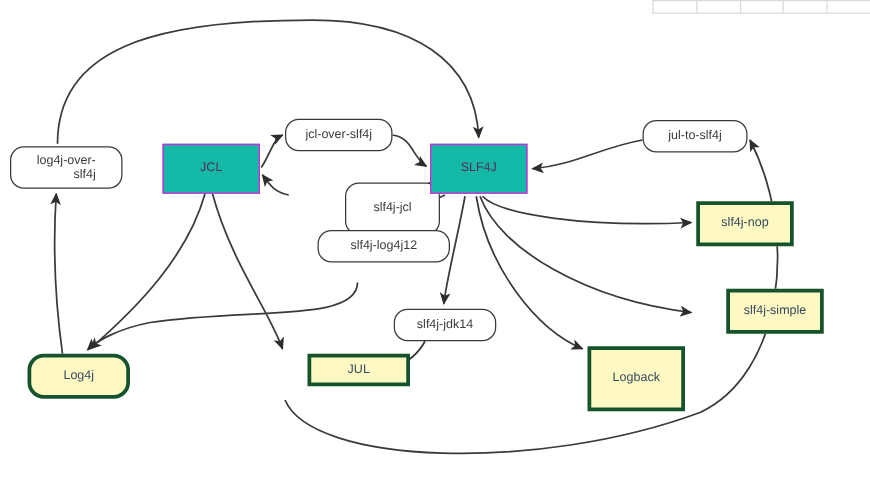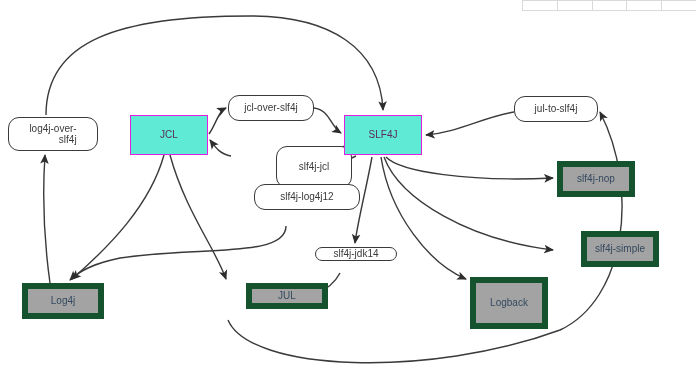--- a/index.html
+++ b/index.html
@@ -2,22 +2,22 @@
 <html><head>
 <meta charset="utf-8">
 <style>
   html,body{margin:0;padding:0;background:#ffffff;}
   body{width:696px;height:382px;overflow:hidden;
        font-family:"Liberation Sans","DejaVu Sans",sans-serif;}
   #stage{position:relative;width:696px;height:382px;background:#fff;}
   svg.layer{position:absolute;left:0;top:0;width:696px;height:382px;}
   .node{position:absolute;display:flex;align-items:center;justify-content:center;
         text-align:right;box-sizing:border-box;line-height:1.15;}
-  .node-rect{background:#a3a3a3;border:6px solid #14532d;color:#34495e;font-size:10px;}
-  .node-magenta{background:#5eead4;border:1px solid #e01fe0;color:#5b2b5b;font-size:10px;}
+  .node-rect{background:#fef9c3;border:3px solid #14532d;color:#34495e;font-size:10px;}
+  .node-magenta{background:#14b8a6;border:1px solid #e01fe0;color:#5b2b5b;font-size:10px;}
   .node-pill{background:#ffffff;border:1.6px solid #3a3a3a;border-radius:11px;
              color:#3a3a3a;font-size:10px;}
   .tablefrag{position:absolute;box-sizing:border-box;}
   .tablefrag .cell{position:absolute;top:0;height:100%;border-left:1px solid #d9d9d9;}
   .tablefrag .topline{position:absolute;left:0;right:0;top:0;border-top:1px solid #d9d9d9;}
   .tablefrag .botline{position:absolute;left:0;right:0;bottom:0;border-bottom:1px solid #d9d9d9;}
 </style>
 </head>
 <body>
 
@@ -62,18 +62,18 @@
 
   <div class="node node-pill" style="left:8px;top:117px;width:90px;height:34px;">log4j-over-<br>slf4j</div>
   <div class="node node-magenta" style="left:130px;top:115px;width:78px;height:40px;">JCL</div>
   <div class="node node-pill" style="left:228px;top:95px;width:86px;height:26px;">jcl-over-slf4j</div>
   <div class="node node-pill" style="left:231px;top:146px;width:76px;height:42px;margin-left:45px;">slf4j-jcl</div>
   <div class="node node-magenta" style="left:344px;top:115px;width:78px;height:40px;">SLF4J</div>
   <div class="node node-pill" style="left:514px;top:96px;width:84px;height:26px;">jul-to-slf4j</div>
   <div class="node node-rect" style="left:557px;top:161px;width:78px;height:36px;">slf4j-nop</div>
   <div class="node node-rect" style="left:557px;top:231px;width:78px;height:36px;margin-left:24px;">slf4j-simple</div>
   <div class="node node-pill" style="left:254px;top:184px;width:106px;height:26px;">slf4j-log4j12</div>
-  <div class="node node-pill" style="left:315px;top:247px;width:82px;height:14px;">slf4j-jdk14</div>
+  <div class="node node-pill" style="left:315px;top:247px;width:82px;height:26px;">slf4j-jdk14</div>
   <div class="node node-rect" style="left:470px;top:277px;width:78px;height:52px;">Logback</div>
-  <div class="node node-rect" style="left:22px;top:283px;width:82px;height:36px;">Log4j</div>
+  <div class="node node-rect" style="left:22px;top:283px;width:82px;height:36px;border-radius:13px;">Log4j</div>
   <div class="node node-rect" style="left:198px;top:283px;width:82px;height:26px;margin-left:48px;">JUL</div>
 
 </div>
 
 </body></html>

